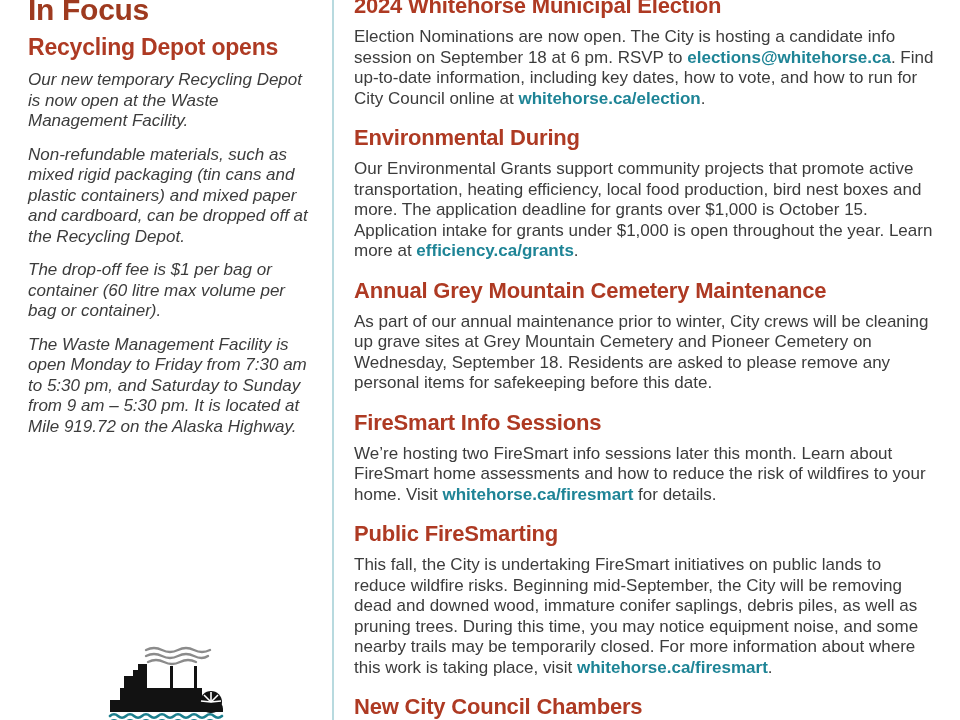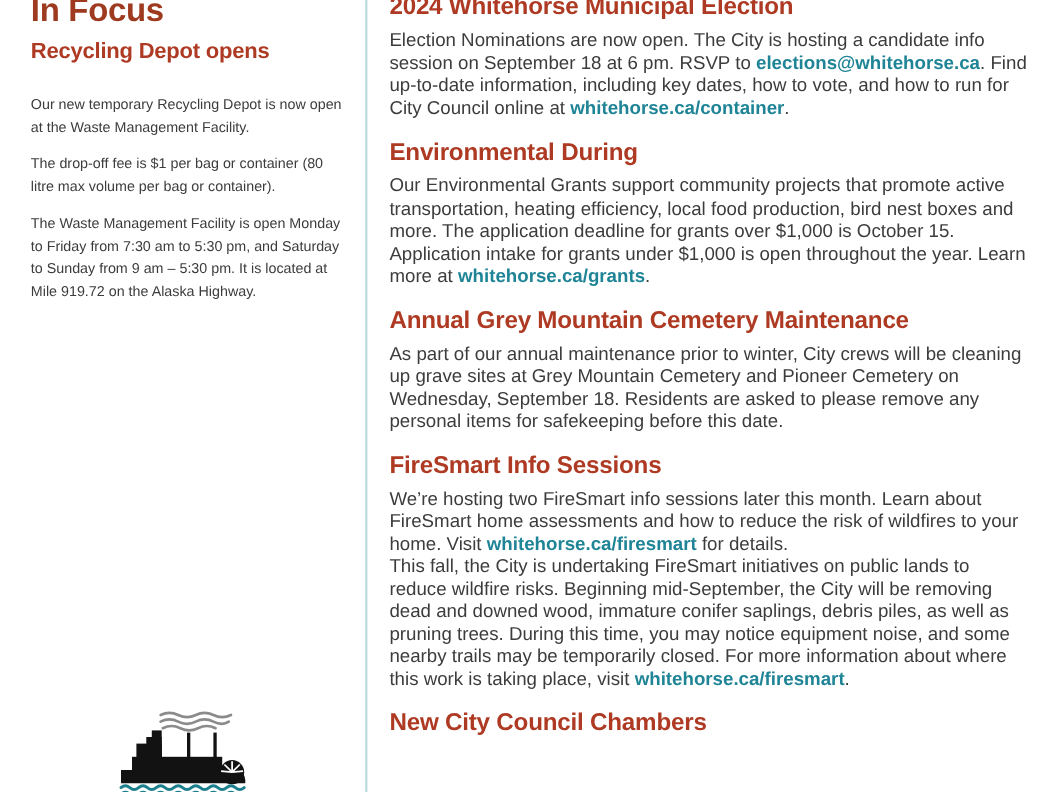--- a/index.html
+++ b/index.html
@@ -23,32 +23,33 @@
   }
   .col-left h1 {
     margin: 0 0 6px 0;
     font-size: 30px;
     line-height: 36px;
     font-weight: bold;
     letter-spacing: -0.3px;
     color: var(--title);
   }
   .col-left h2 {
-    margin: 2px 0 24px 0;
-    font-size: 20px;
+    margin: 2px 0 9px 0;
+    font-size: 23px;
     line-height: 27px;
     font-weight: bold;
     letter-spacing: -0.2px;
     color: var(--heading);
   }
   .col-left p {
     margin: 0 0 13px 0;
-    font-size: 13px;
+    font-size: 17px;
     line-height: 20.5px;
     color: var(--body);
+    font-style: italic;
   }
   
   .divider {
     position: absolute;
     left: 332px; top: 0;
     width: 2px; height: 720px;
     background: var(--divider);
   }
   
   .col-right {
@@ -88,21 +89,22 @@
 </head>
 <body>
 
 <div class="page">
 
   <div class="col-left">
     <h1>In Focus</h1>
     <h2>Recycling Depot opens</h2>
     <div id="left-paras">
         <p><span>Our new temporary Recycling Depot is now open at the Waste Management Facility.</span></p>
-        <p><span>The drop-off fee is $1 per bag or container (80 litre max volume per bag or container).</span></p>
+        <p><span>Non-refundable materials, such as mixed rigid packaging (tin cans and plastic containers) and mixed paper and cardboard, can be dropped off at the Recycling Depot.</span></p>
+        <p><span>The drop-off fee is $1 per bag or container (60 litre max volume per bag or container).</span></p>
         <p><span>The Waste Management Facility is open Monday to Friday from 7:30 am to 5:30 pm, and Saturday to Sunday from 9 am – 5:30 pm. It is located at Mile 919.72 on the Alaska Highway.</span></p>
       </div>
   </div>
 
   <svg class="boat" viewBox="0 0 125 100" aria-hidden="true">
 
     <g fill="none" stroke="var(--smoke)" stroke-width="2.4" stroke-linecap="round">
       <path d="M38 22 q8 -4 16 0 t16 0 t16 0 t16 0"></path>
       <path d="M38 28 q8 -4 16 0 t16 0 t16 0 t14 0"></path>
       <path d="M40 34 q8 -4 16 0 t16 0 t16 0"></path>
@@ -131,24 +133,25 @@
       <path d="M2 88 q4 -3.5 8 0 t8 0 t8 0 t8 0 t8 0 t8 0 t8 0 t8 0 t8 0 t8 0 t8 0 t8 0 t8 0 t8 0"></path>
       <path d="M2 94 q4 -3.5 8 0 t8 0 t8 0 t8 0 t8 0 t8 0 t8 0 t8 0 t8 0 t8 0 t8 0 t8 0 t8 0 t8 0"></path>
       <path d="M2 100 q4 -3.5 8 0 t8 0 t8 0 t8 0 t8 0 t8 0 t8 0 t8 0 t8 0 t8 0 t8 0 t8 0 t8 0 t8 0"></path>
     </g>
   </svg>
 
   <div class="divider"></div>
 
   <div class="col-right" id="right-sections">
       <h2>2024 Whitehorse Municipal Election</h2>
-      <p><span>Election Nominations are now open. The City is hosting a candidate info session on September 18 at 6 pm. RSVP to </span><a class="link">elections@whitehorse.ca</a><span>. Find up-to-date information, including key dates, how to vote, and how to run for City Council online at </span><a class="link">whitehorse.ca/container</a><span>.</span></p>
+      <p><span>Election Nominations are now open. The City is hosting a candidate info session on September 18 at 6 pm. RSVP to </span><a class="link">elections@whitehorse.ca</a><span>. Find up-to-date information, including key dates, how to vote, and how to run for City Council online at </span><a class="link">whitehorse.ca/election</a><span>.</span></p>
       <h2>Environmental During</h2>
-      <p><span>Our Environmental Grants support community projects that promote active transportation, heating efficiency, local food production, bird nest boxes and more. The application deadline for grants over $1,000 is October 15. Application intake for grants under $1,000 is open throughout the year. Learn more at </span><a class="link">whitehorse.ca/grants</a><span>.</span></p>
+      <p><span>Our Environmental Grants support community projects that promote active transportation, heating efficiency, local food production, bird nest boxes and more. The application deadline for grants over $1,000 is October 15. Application intake for grants under $1,000 is open throughout the year. Learn more at </span><a class="link">efficiency.ca/grants</a><span>.</span></p>
       <h2>Annual Grey Mountain Cemetery Maintenance</h2>
       <p><span>As part of our annual maintenance prior to winter, City crews will be cleaning up grave sites at Grey Mountain Cemetery and Pioneer Cemetery on Wednesday, September 18. Residents are asked to please remove any personal items for safekeeping before this date.</span></p>
       <h2>FireSmart Info Sessions</h2>
       <p><span>We’re hosting two FireSmart info sessions later this month. Learn about FireSmart home assessments and how to reduce the risk of wildfires to your home. Visit </span><a class="link">whitehorse.ca/firesmart</a><span> for details.</span></p>
+      <h2>Public FireSmarting</h2>
       <p><span>This fall, the City is undertaking FireSmart initiatives on public lands to reduce wildfire risks. Beginning mid-September, the City will be removing dead and downed wood, immature conifer saplings, debris piles, as well as pruning trees. During this time, you may notice equipment noise, and some nearby trails may be temporarily closed. For more information about where this work is taking place, visit </span><a class="link">whitehorse.ca/firesmart</a><span>.</span></p>
       <h2>New City Council Chambers</h2>
     </div>
 
 </div>
 
 </body></html>

